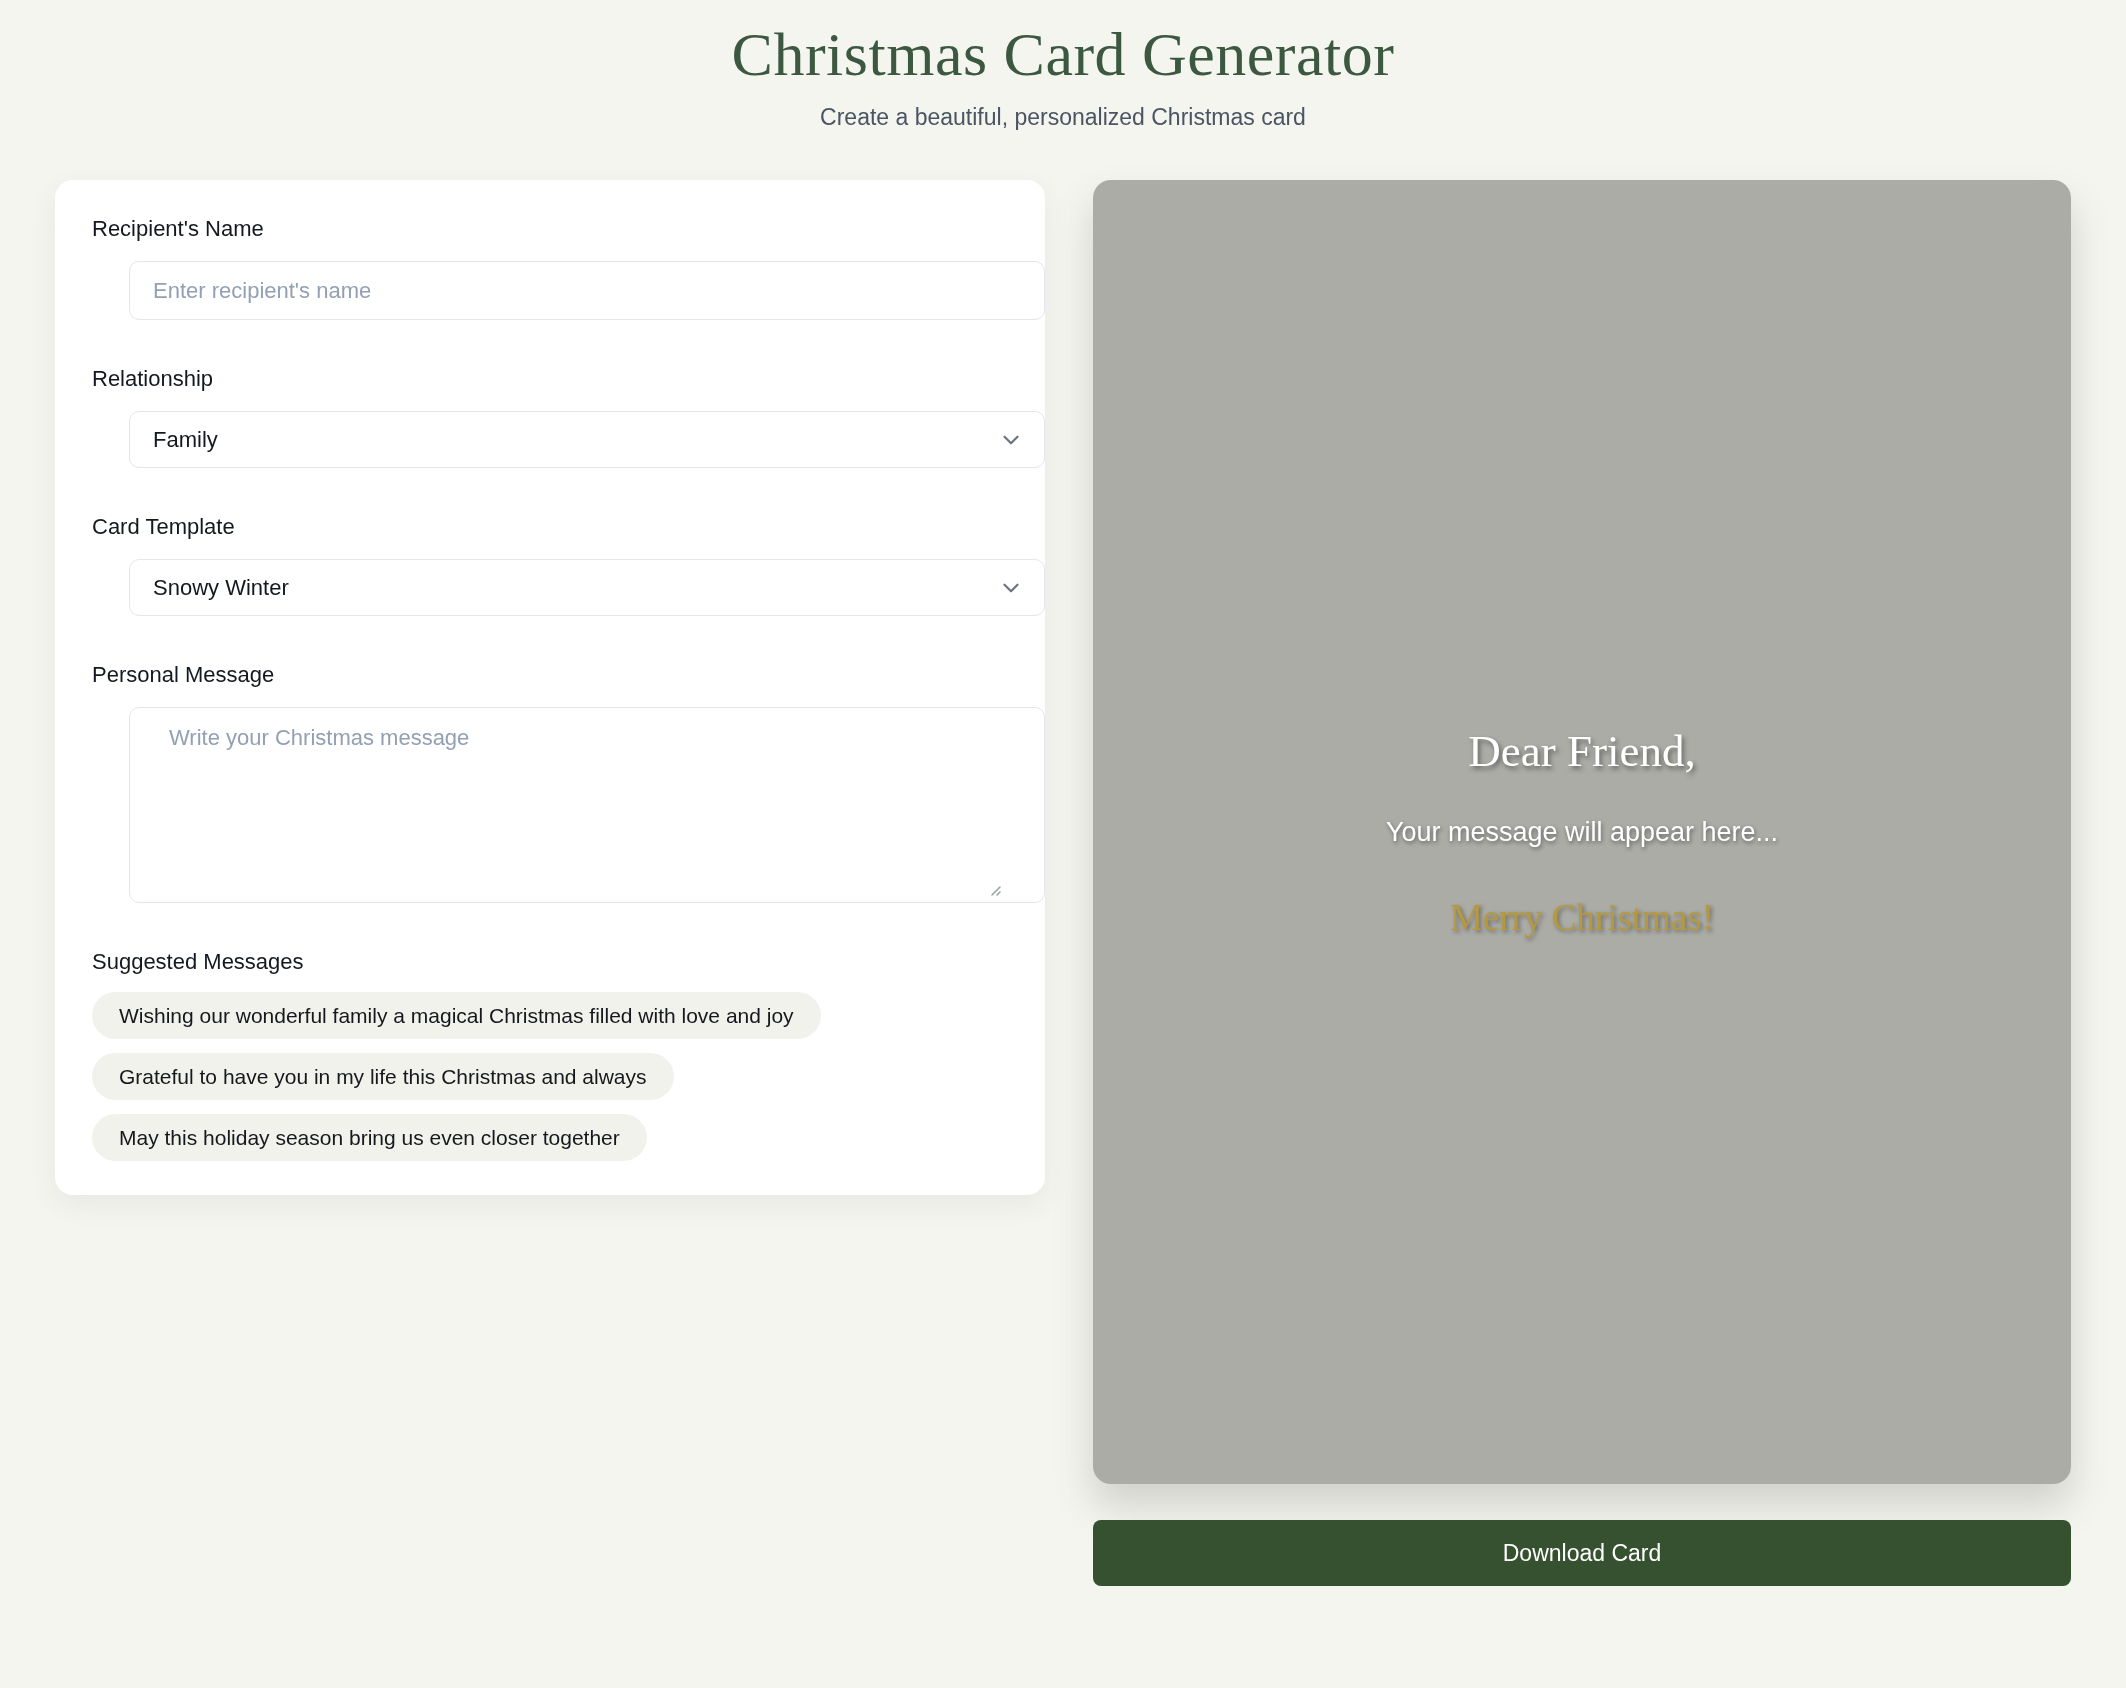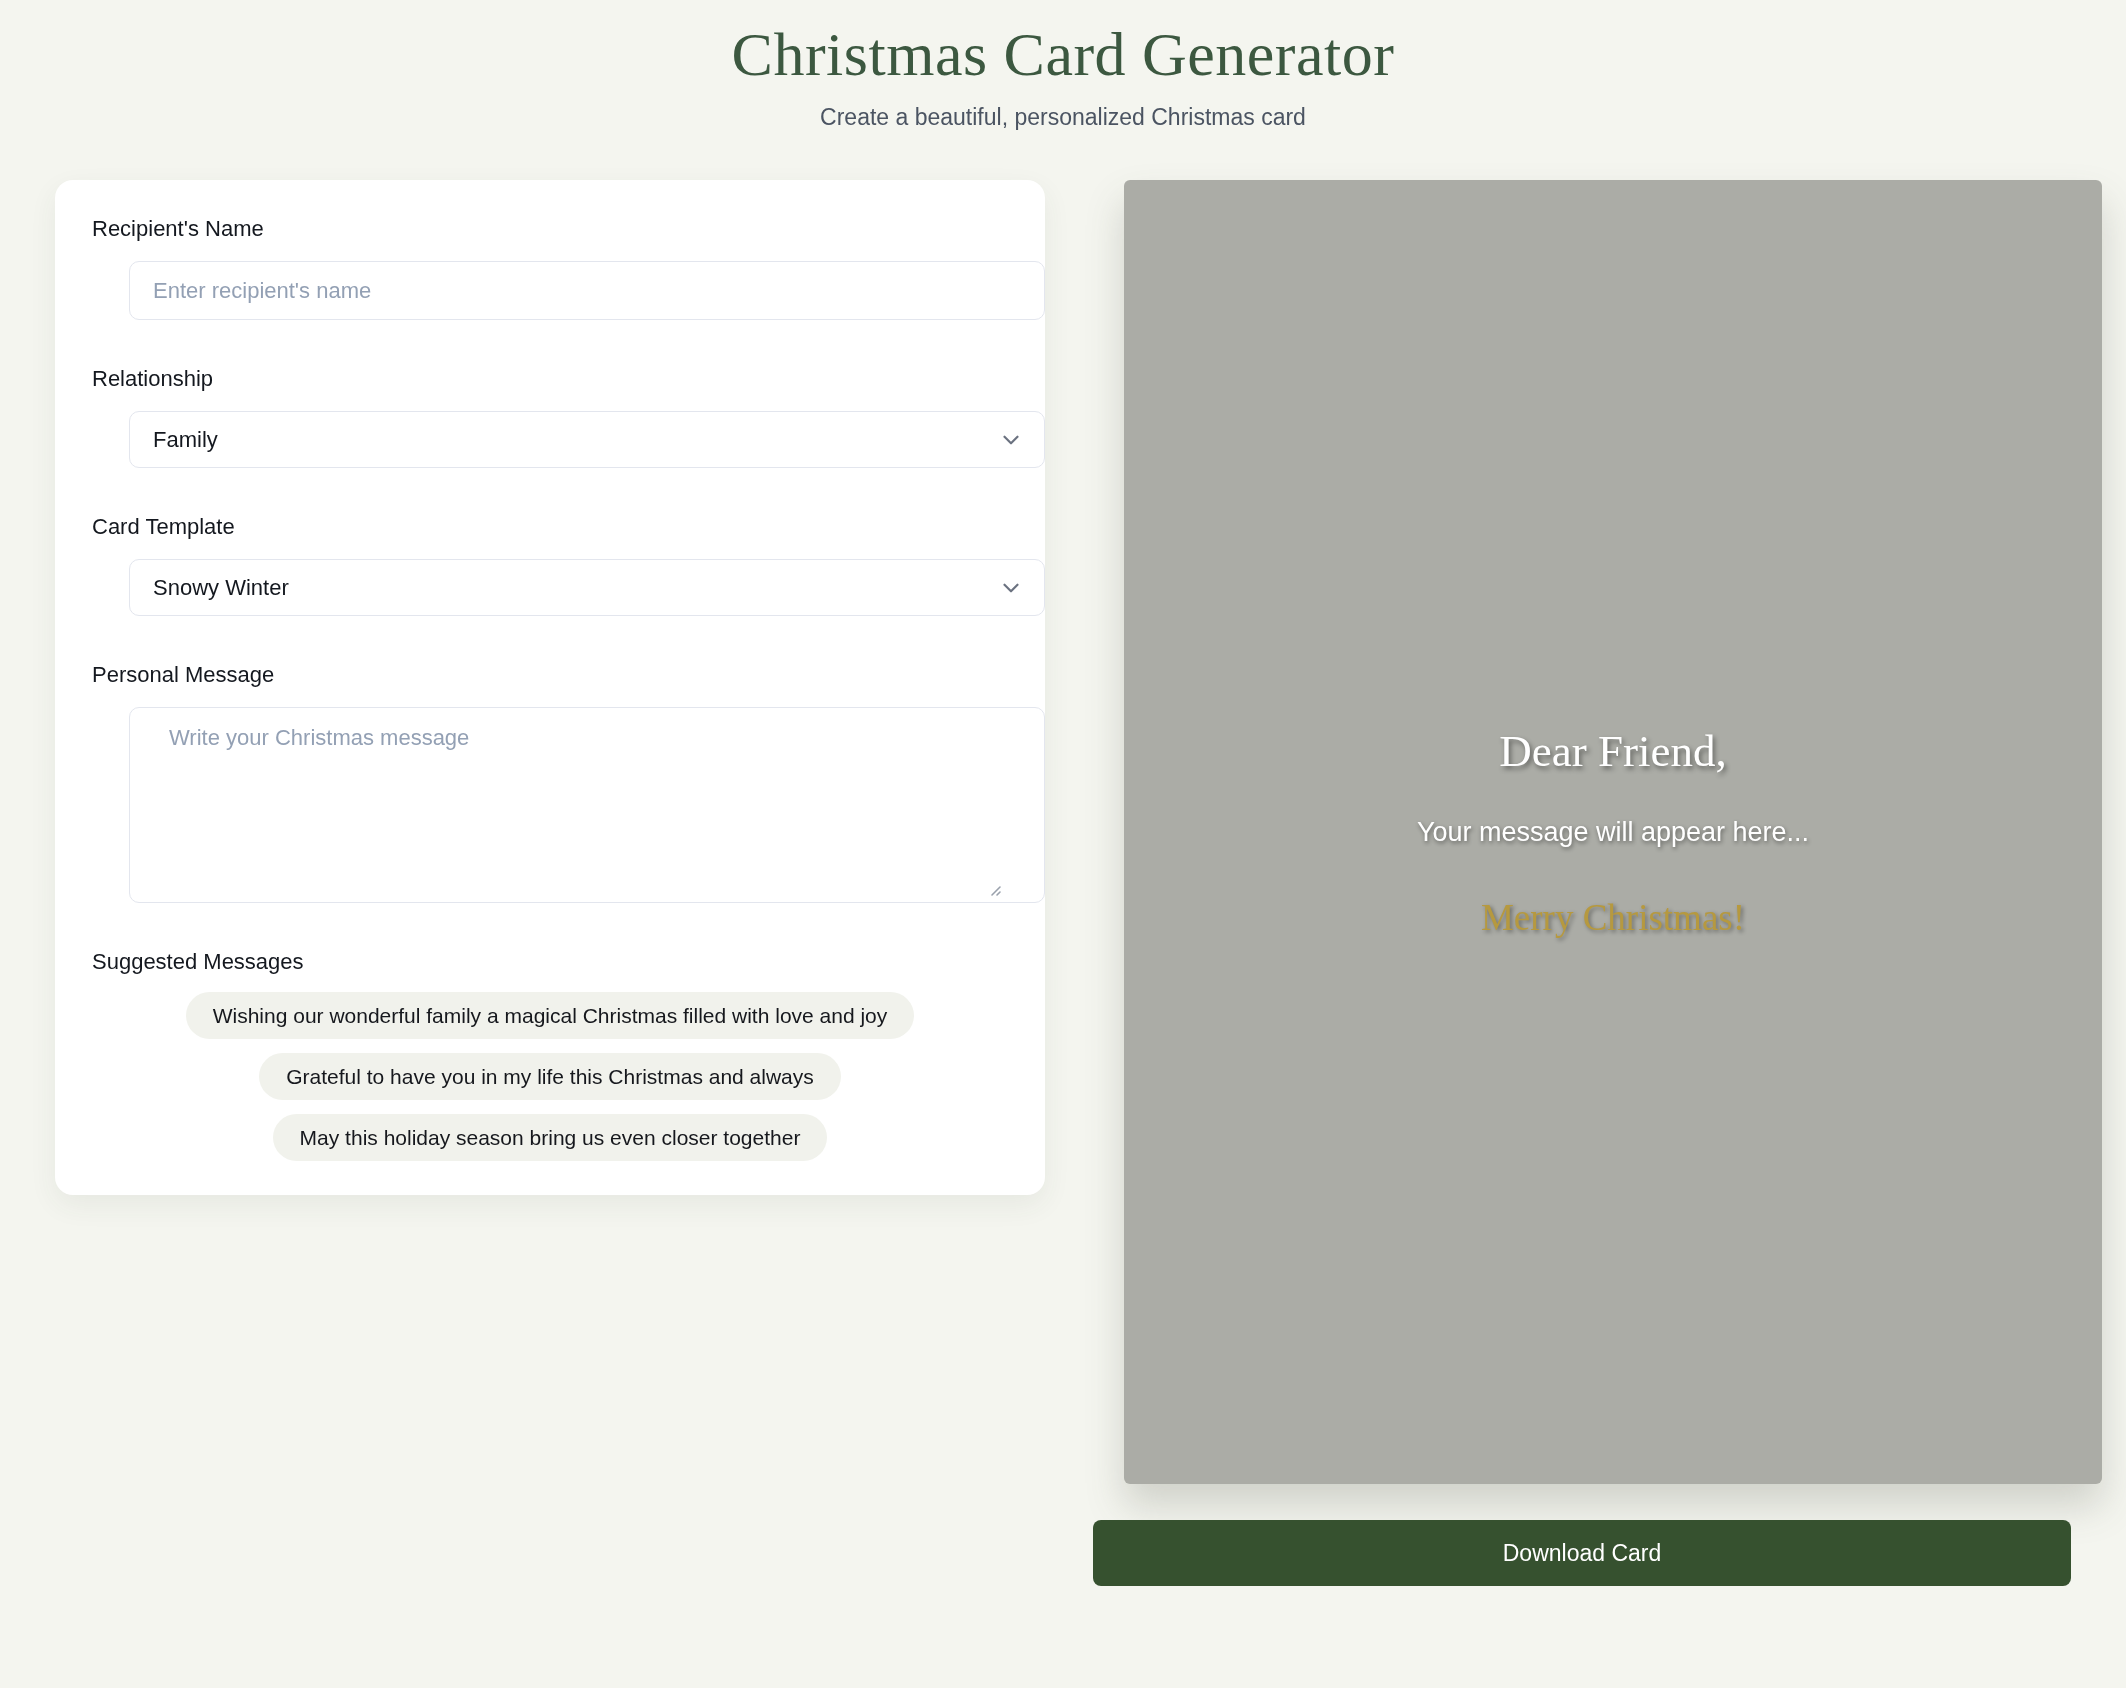--- a/index.html
+++ b/index.html
@@ -90,48 +90,47 @@
     width: 16px; height: 16px;
     pointer-events: none;
   }
 
   
   .suggestions-label {
     font-size: 22px;
     font-weight: 500;
     margin-bottom: 17px;
   }
-  .pill-list { display: flex; flex-direction: column; align-items: center; gap: 14px; }
+  .pill-list { display: flex; flex-direction: column; align-items: flex-start; gap: 14px; }
   .pill {
     background: #f1f2ec;
     border: none;
     border-radius: 999px;
     padding: 12px 27px;
     font-family: "Liberation Sans", sans-serif;
     font-size: 21px;
     color: #16181d;
     line-height: 1.1;
     cursor: pointer;
     white-space: nowrap;
   }
 
   
   .preview-col { width: 978px; display: flex; flex-direction: column; }
   .card-preview {
     width: 978px;
     height: 1304px;
     background: #abaca6;
-    border-radius: 6px;
+    border-radius: 18px;
     box-shadow: 0 22px 38px rgba(80, 85, 75, 0.22);
     display: flex;
     flex-direction: column;
     align-items: center;
     justify-content: center;
     text-align: center;
-    margin-left: 31px;
   }
   .card-greeting {
     font-family: "Liberation Serif", serif;
     font-size: 45px;
     font-weight: 500;
     color: #ffffff;
     text-shadow: 2px 3px 5px rgba(0,0,0,0.45);
   }
   .card-message {
     margin-top: 40px;

